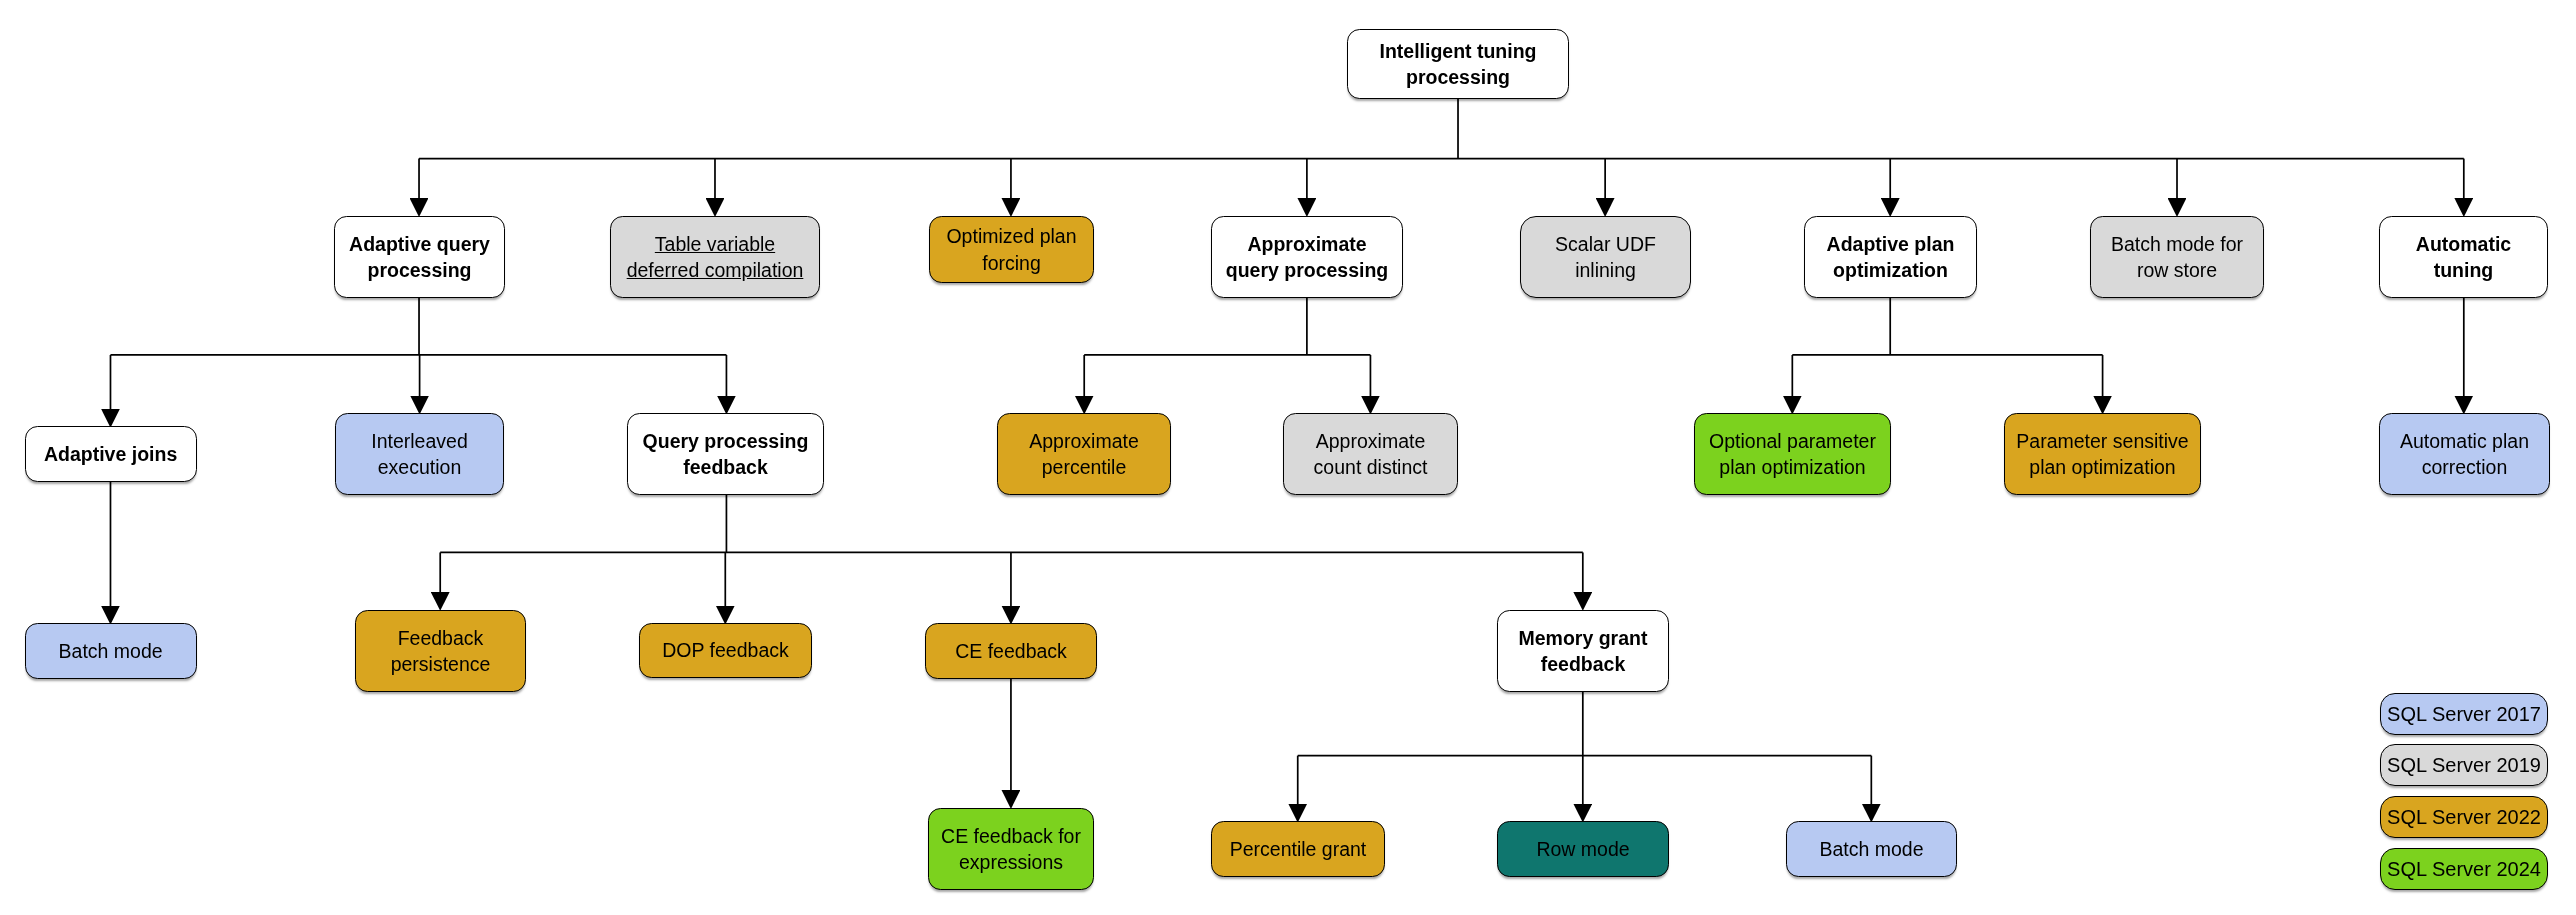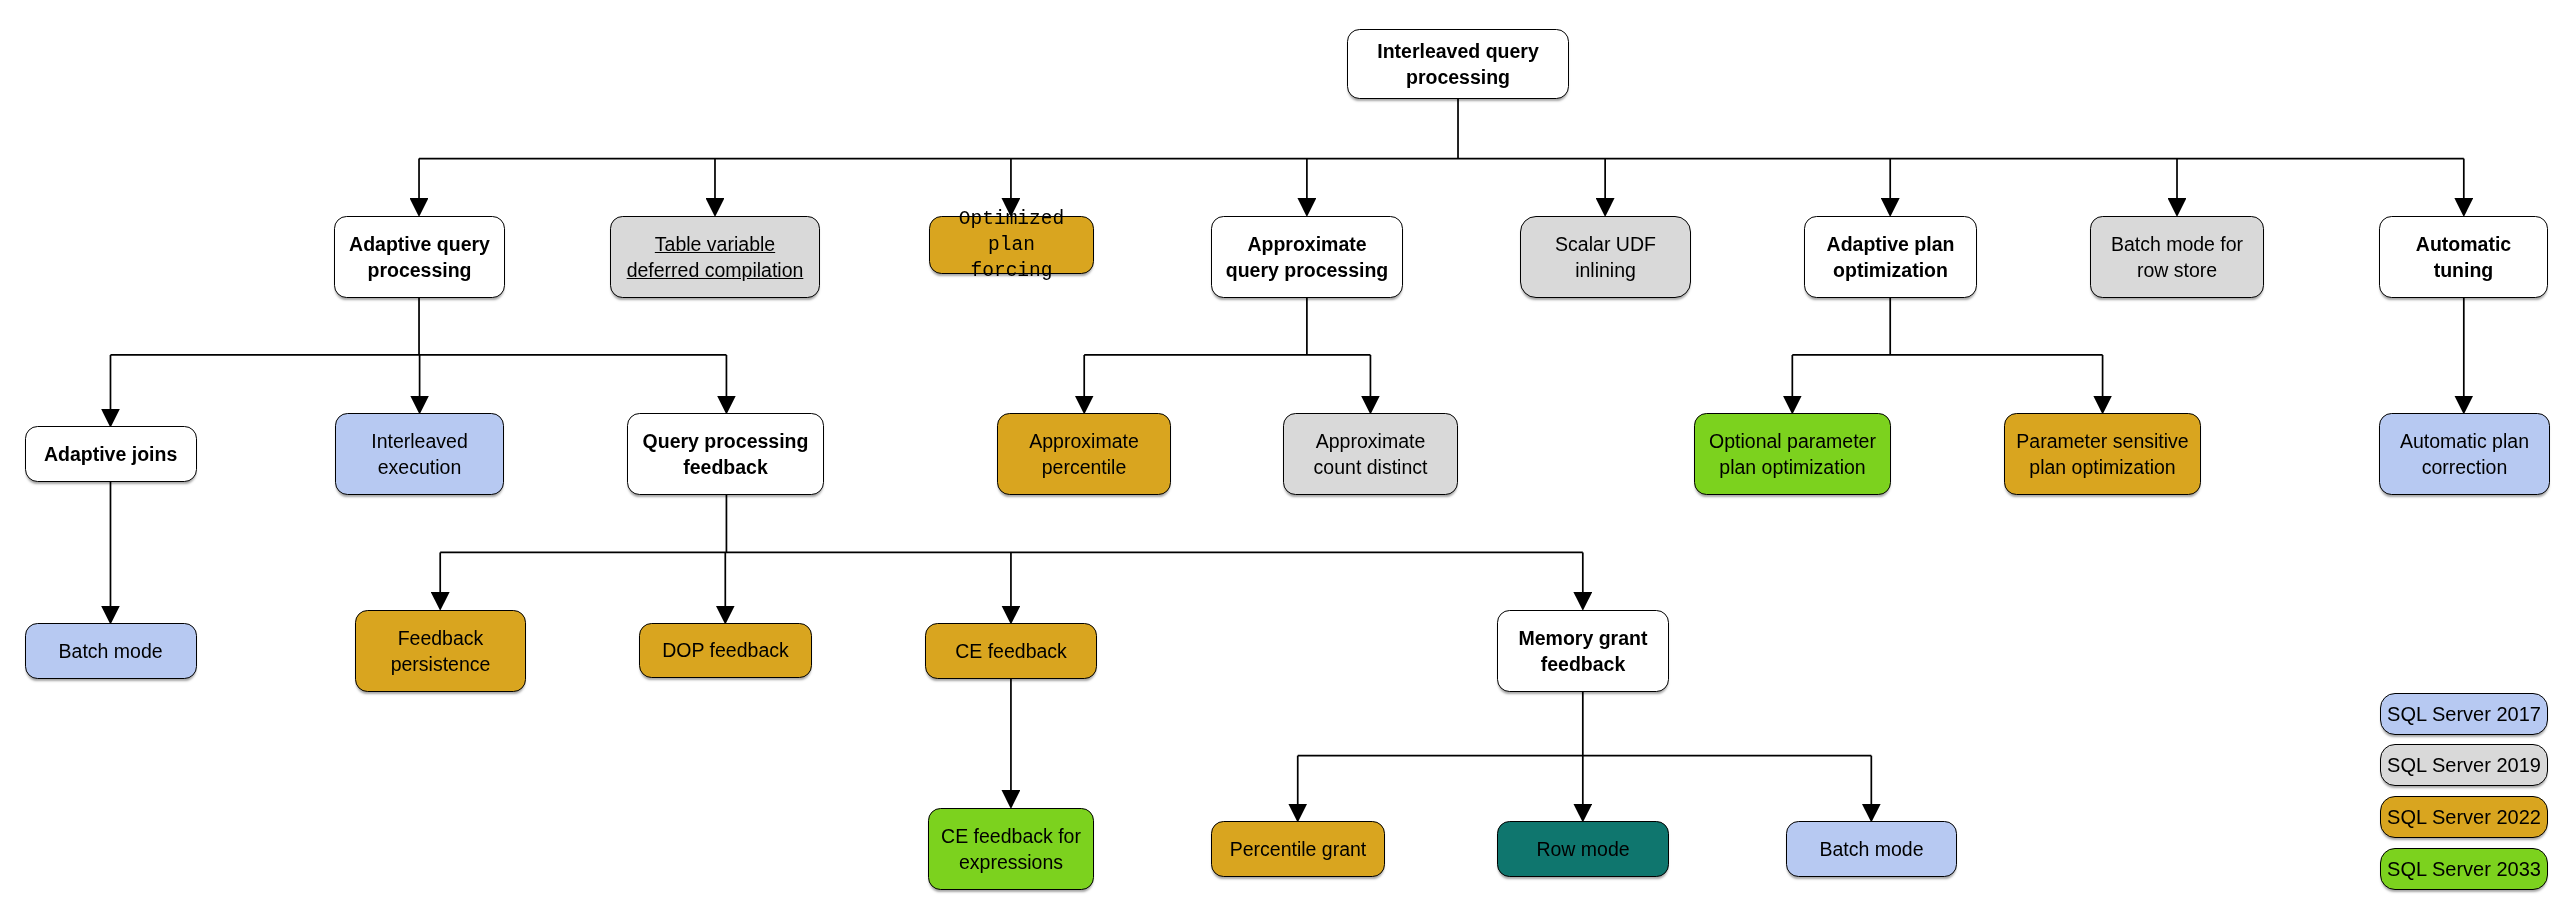--- a/index.html
+++ b/index.html
@@ -80,33 +80,33 @@
     <line x1="1766" y1="965" x2="1766" y2="1086" marker-end="url(#arrow)"></line>
     <line x1="2765" y1="965" x2="2765" y2="1062" marker-end="url(#arrow)"></line>
 
     <line x1="1766" y1="1185" x2="1766" y2="1408" marker-end="url(#arrow)"></line>
     <line x1="2267" y1="1320" x2="2267" y2="1432" marker-end="url(#arrow)"></line>
     <line x1="2765" y1="1320" x2="2765" y2="1432" marker-end="url(#arrow)"></line>
     <line x1="3269" y1="1320" x2="3269" y2="1432" marker-end="url(#arrow)"></line>
   </svg>
 
   <div class="n b" style="left: 1347px; top: 29px; width: 222px; height: 70px; background: rgb(255, 255, 255);">
-    <span>Interleaved query
+    <span>Intelligent tuning
 processing</span>
   </div>
 
   <div class="n b" style="left: 334px; top: 216px; width: 171px; height: 82px; background: rgb(255, 255, 255);">
     <span>Adaptive query
 processing</span>
   </div>
   <div class="n" style="left: 610px; top: 216px; width: 210px; height: 82px; background: rgb(217, 217, 217); text-decoration: underline;">
     <span>Table variable
 deferred compilation</span>
   </div>
-  <div class="n" style="left: 929px; top: 216px; width: 165px; height: 58px; background: rgb(217, 165, 31); font-family: Liberation Mono, monospace;">
+  <div class="n" style="left: 929px; top: 216px; width: 165px; height: 67px; background: rgb(217, 165, 31);">
     <span>Optimized plan
 forcing</span>
   </div>
   <div class="n b" style="left: 1211px; top: 216px; width: 192px; height: 82px; background: rgb(255, 255, 255);">
     <span>Approximate
 query processing</span>
   </div>
   <div class="n" style="left: 1520px; top: 216px; width: 171px; height: 82px; background: rgb(217, 217, 217); border-radius: 16px;">
     <span>Scalar UDF
 inlining</span>
@@ -192,18 +192,18 @@
     <div class="pill" style="left: 2380px; top: 693px; width: 168px; height: 42px; background: rgb(183, 201, 242);">
       <span>SQL Server 2017</span>
     </div>
     <div class="pill" style="left: 2380px; top: 744px; width: 168px; height: 42px; background: rgb(217, 217, 217);">
       <span>SQL Server 2019</span>
     </div>
     <div class="pill" style="left: 2380px; top: 796px; width: 168px; height: 42px; background: rgb(217, 165, 31);">
       <span>SQL Server 2022</span>
     </div>
     <div class="pill" style="left: 2380px; top: 848px; width: 168px; height: 42px; background: rgb(124, 210, 30);">
-      <span>SQL Server 2033</span>
+      <span>SQL Server 2024</span>
     </div>
   </div>
 
 </div>
 
 
 </body></html>

